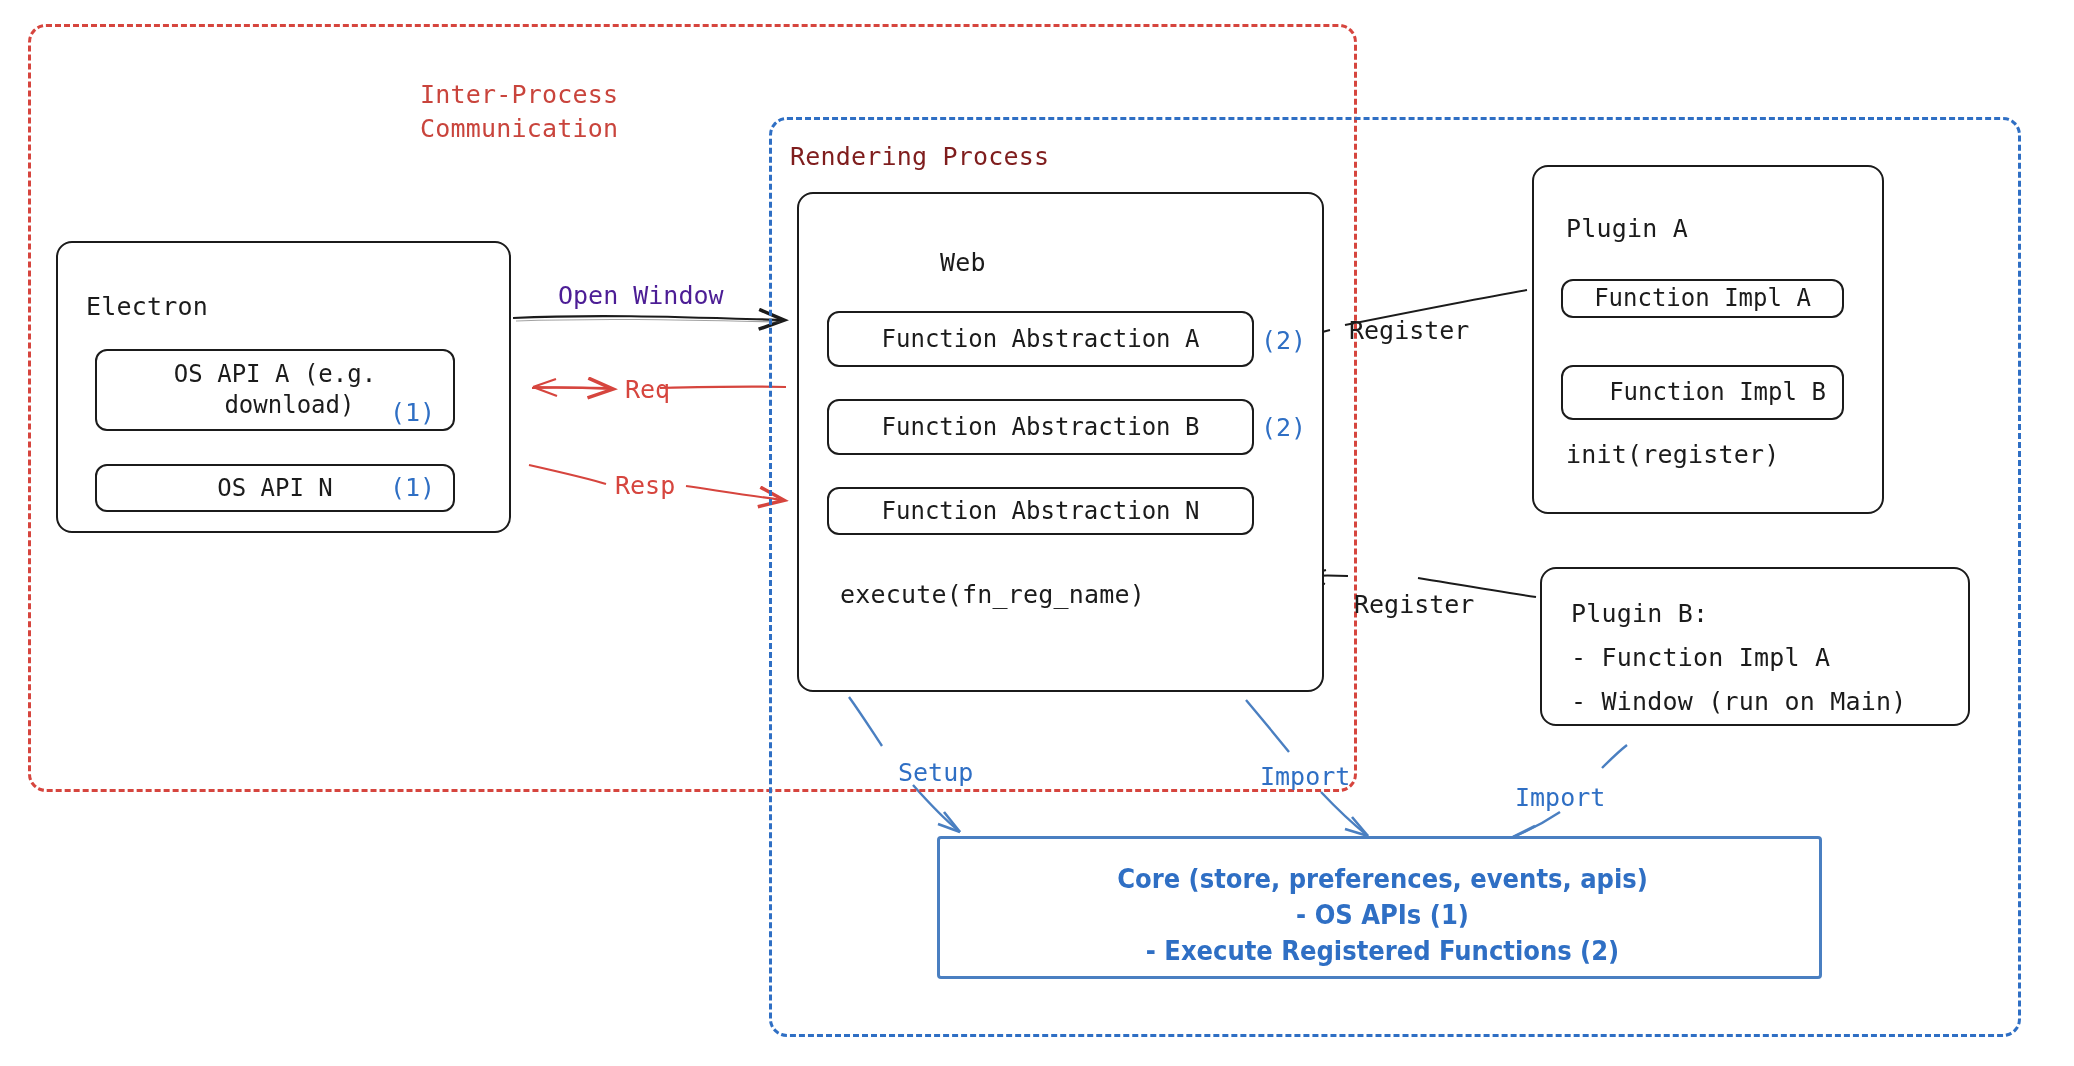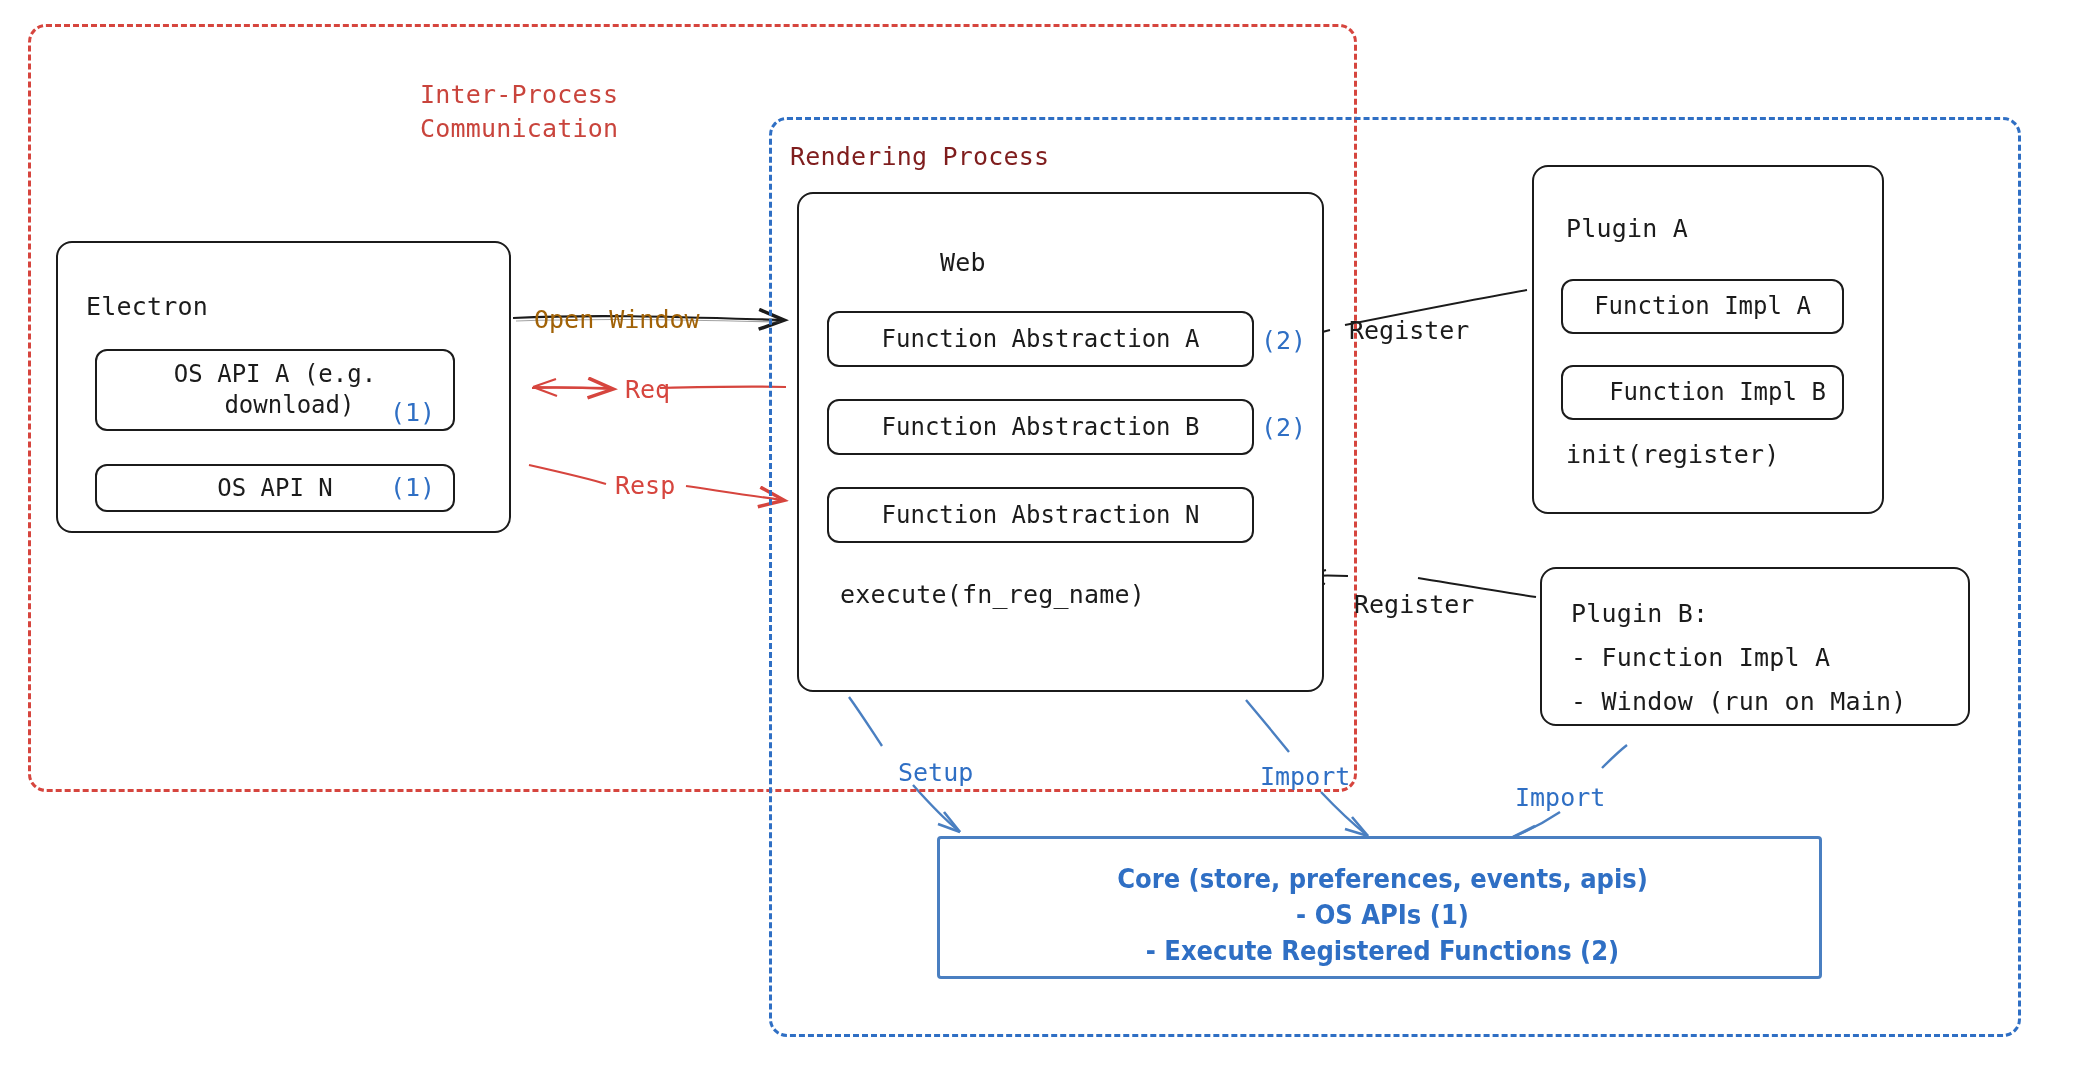--- a/index.html
+++ b/index.html
@@ -91,27 +91,27 @@
   .box-electron { left: 56px;  top: 241px; width: 455px; height: 292px; }
   .lbl-electron { left: 86px;  top: 290px; }
   .sub-osapi-a  { left: 95px;  top: 349px; width: 360px; height: 82px; }
   .sub-osapi-n  { left: 95px;  top: 464px; width: 360px; height: 48px; }
 
   
   .box-web  { left: 797px; top: 192px; width: 527px; height: 500px; }
   .lbl-web  { left: 940px; top: 246px; }
   .sub-fa-a { left: 827px; top: 311px; width: 427px; height: 56px; }
   .sub-fa-b { left: 827px; top: 399px; width: 427px; height: 56px; text-align: right; }
-  .sub-fa-n { left: 827px; top: 487px; width: 427px; height: 56px; }
+  .sub-fa-n { left: 827px; top: 487px; width: 427px; height: 48px; }
   .lbl-exec { left: 840px; top: 578px; }
 
   
   .box-plugin-a  { left: 1532px; top: 165px; width: 352px; height: 349px; }
   .lbl-plugin-a  { left: 1566px; top: 212px; }
-  .sub-fi-a      { left: 1561px; top: 279px; width: 283px; height: 55px; }
+  .sub-fi-a      { left: 1561px; top: 279px; width: 283px; height: 39px; }
   .sub-fi-b      { left: 1561px; top: 365px; width: 283px; height: 55px; padding-left: 30px; }
   .lbl-init      { left: 1566px; top: 438px; }
 
   
   .box-plugin-b  { left: 1540px; top: 567px; width: 430px; height: 159px; }
   .lbl-plugin-b  {
     left: 1571px; top: 592px;
     font-size: 25px;
     line-height: 44px;
   }
@@ -152,21 +152,21 @@
   .ann-fa-a    { left: 1261px; top: 325px; }
   .ann-fa-b    { left: 1261px; top: 412px; }
 
   
   .edge-label {
     position: absolute;
     font-size: 25px;
     line-height: 32px;
     white-space: pre;
   }
-  .el-open-window { left: 534px;  top: 280px; color: #a16207; margin-top: 24px; }
+  .el-open-window { left: 558px;  top: 280px; color: #4c1d95; }
   .el-req         { left: 625px;  top: 374px; color: #d6453e; }
   .el-resp        { left: 615px;  top: 470px; color: #d6453e; }
   .el-register-1  { left: 1349px; top: 315px; color: #1b1b1b; }
   .el-register-2  { left: 1354px; top: 589px; color: #1b1b1b; }
   .el-setup       { left: 866px;  top: 757px; color: #2f6fc4; margin-left: 32px; }
   .el-import-1    { left: 1260px; top: 761px; color: #2f6fc4; }
   .el-import-2    { left: 1515px; top: 782px; color: #2f6fc4; }
 </style>
 </head>
 <body>

